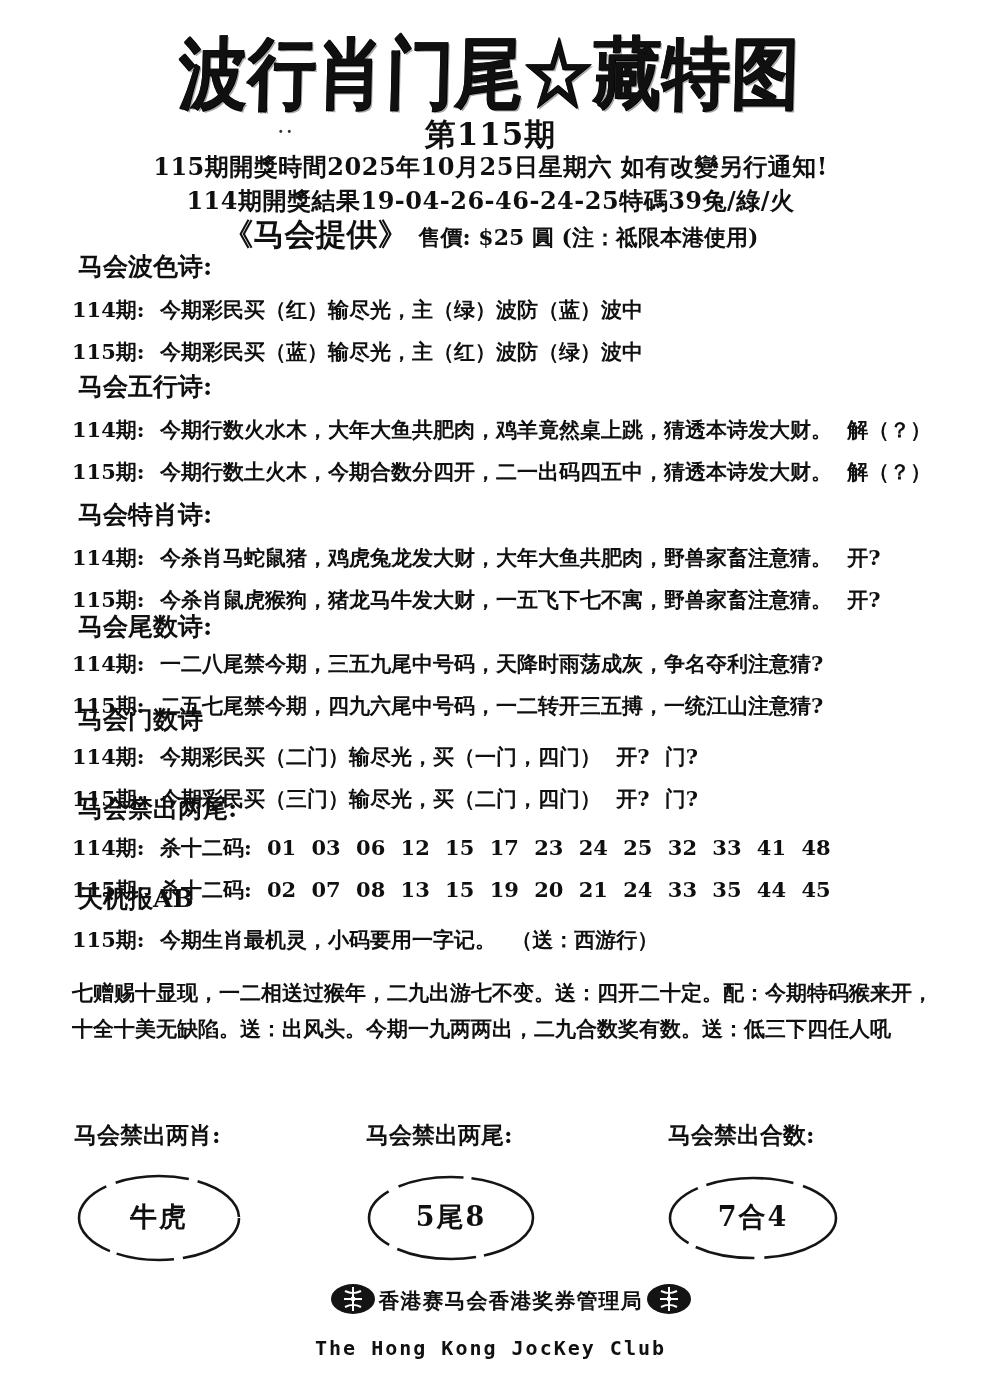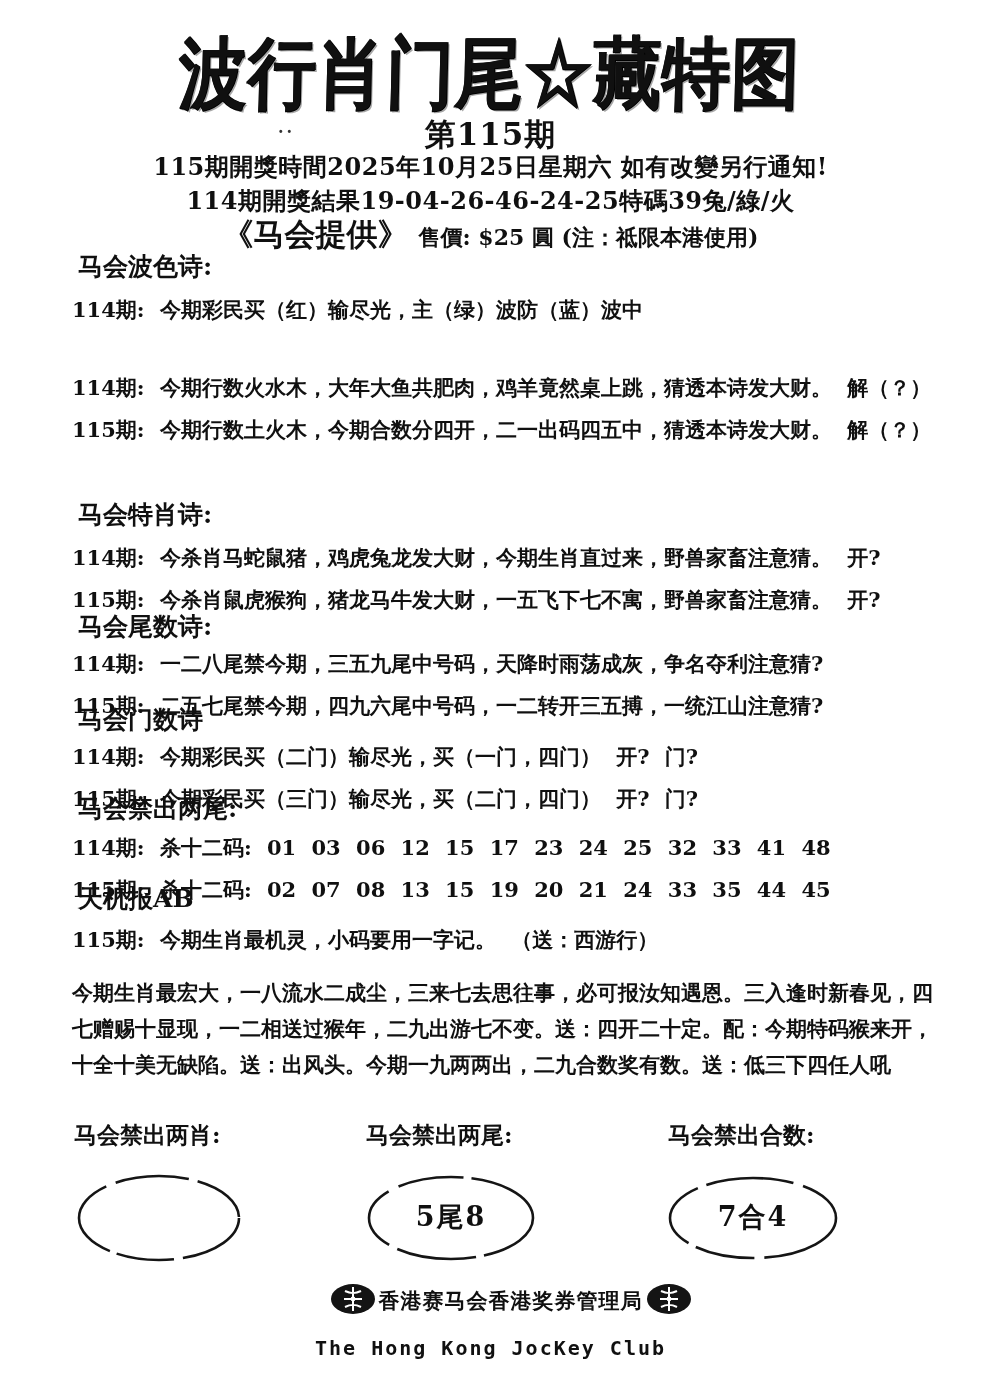--- a/index.html
+++ b/index.html
@@ -58,30 +58,32 @@
   <div class="abs ctr info-line info1">115期開獎時間2025年10月25日星期六 如有改變另行通知!</div>
   <div class="abs ctr info-line info2">114期開獎結果19-04-26-46-24-25特碼39兔/綠/火</div>
   <div class="abs ctr provider-row">
     <span class="provider">《马会提供》</span>
     <span class="price-note">售價: $25 圓 (注：祗限本港使用)</span>
   </div>
 
   <div class="sec" style="top:252px">
     <h3>马会波色诗:</h3>
     <p class="line">114期: 今期彩民买（红）输尽光，主（绿）波防（蓝）波中</p>
+    <p class="line">115期: 今期彩民买（蓝）输尽光，主（红）波防（绿）波中</p>
   </div>
 
   <div class="sec" style="top:372px">
+    <h3>马会五行诗:</h3>
     <p class="line">114期: 今期行数火水木，大年大鱼共肥肉，鸡羊竟然桌上跳，猜透本诗发大财。 解（？）</p>
     <p class="line">115期: 今期行数土火木，今期合数分四开，二一出码四五中，猜透本诗发大财。 解（？）</p>
   </div>
 
   <div class="sec" style="top:500px">
     <h3>马会特肖诗:</h3>
-    <p class="line">114期: 今杀肖马蛇鼠猪，鸡虎兔龙发大财，今期生肖直过来，野兽家畜注意猜。 开?</p>
+    <p class="line">114期: 今杀肖马蛇鼠猪，鸡虎兔龙发大财，大年大鱼共肥肉，野兽家畜注意猜。 开?</p>
     <p class="line">115期: 今杀肖鼠虎猴狗，猪龙马牛发大财，一五飞下七不寓，野兽家畜注意猜。 开?</p>
   </div>
 
   <div class="sec" style="top:612px">
     <h3 style="margin-bottom:6px">马会尾数诗:</h3>
     <p class="line">114期: 一二八尾禁今期，三五九尾中号码，天降时雨荡成灰，争名夺利注意猜?</p>
     <p class="line">115期: 二五七尾禁今期，四九六尾中号码，一二转开三五搏，一统江山注意猜?</p>
   </div>
 
   <div class="sec" style="top:705px">
@@ -96,32 +98,32 @@
     <p class="line">115期: 杀十二码: 02 07 08 13 15 19 20 21 24 33 35 44 45</p>
   </div>
 
   <div class="sec" style="top:884px">
     <h3 style="margin-bottom:10px">天机报AB</h3>
     <p class="line">115期: 今期生肖最机灵，小码要用一字记。 （送：西游行）</p>
   </div>
 
   <div class="sec" style="top:976px">
     <div class="para">
-      <p class="line">今期生肖最宏大，一八流水二成尘，三来七去思往事，必可报汝知遇恩。三入逢时新春见，四</p>
       <p class="line">七赠赐十显现，一二相送过猴年，二九出游七不变。送：四开二十定。配：今期特码猴来开，</p>
       <p class="line">十全十美无缺陷。送：出风头。今期一九两两出，二九合数奖有数。送：低三下四任人吼</p>
     </div>
   </div>
 
   <div class="forbid-col" style="left:74px">
     <div class="flabel">马会禁出两肖:</div>
     <div class="oval-wrap">
       <svg width="170" height="92" viewBox="0 0 170 92">
         <ellipse cx="85" cy="46" rx="80" ry="42" fill="none" stroke="#151515" stroke-width="2.6" stroke-dasharray="74 9 58 7 92 10"></ellipse>
       </svg>
+      <div class="oval-value">牛虎</div>
     </div>
   </div>
 
   <div class="forbid-col" style="left:366px">
     <div class="flabel">马会禁出两尾:</div>
     <div class="oval-wrap">
       <svg width="170" height="92" viewBox="0 0 170 92">
         <ellipse cx="85" cy="46" rx="82" ry="41" fill="none" stroke="#151515" stroke-width="2.6" stroke-dasharray="66 8 80 9 70 11"></ellipse>
       </svg>
       <div class="oval-value">5尾8</div>

